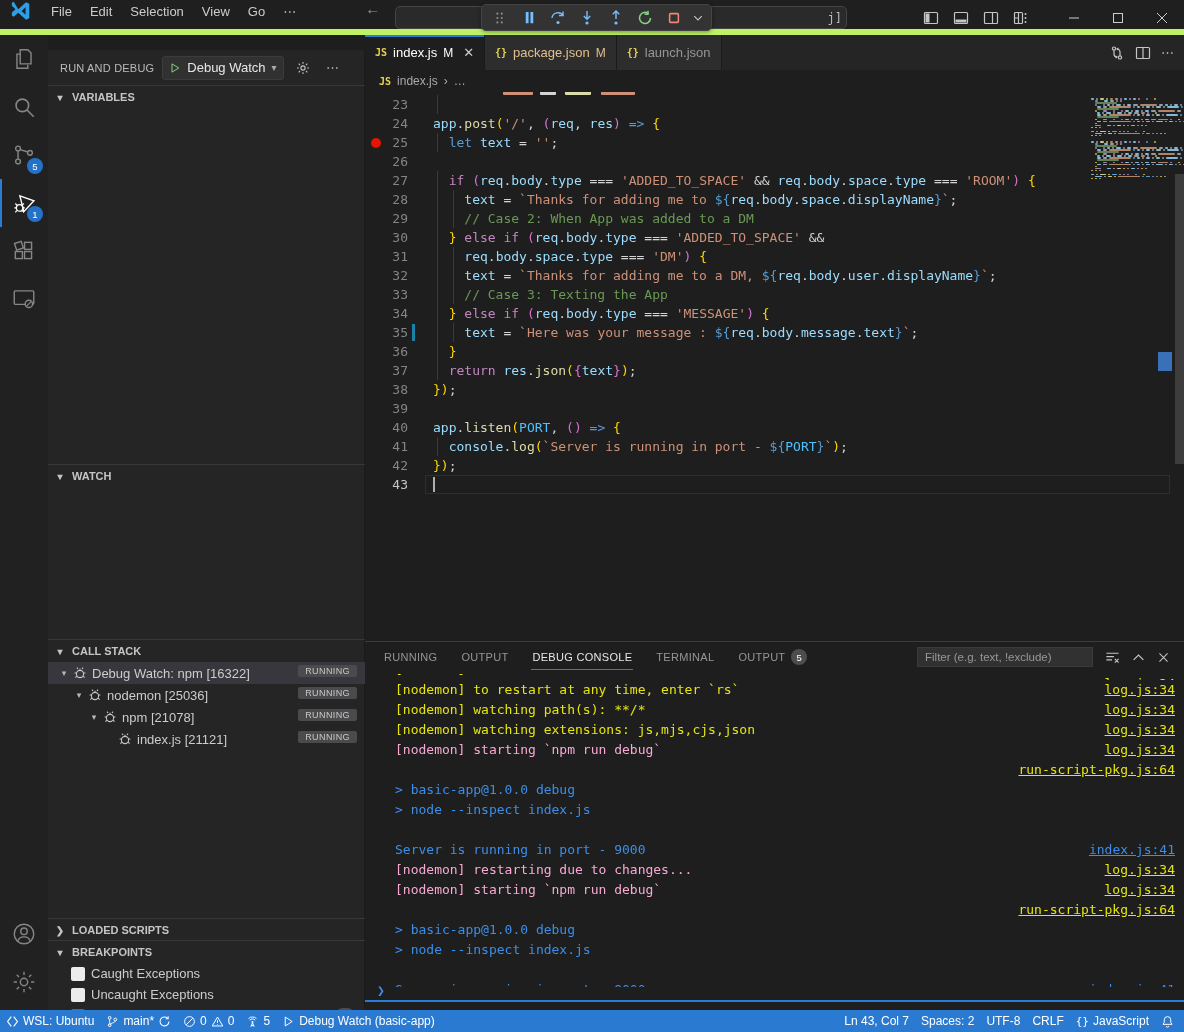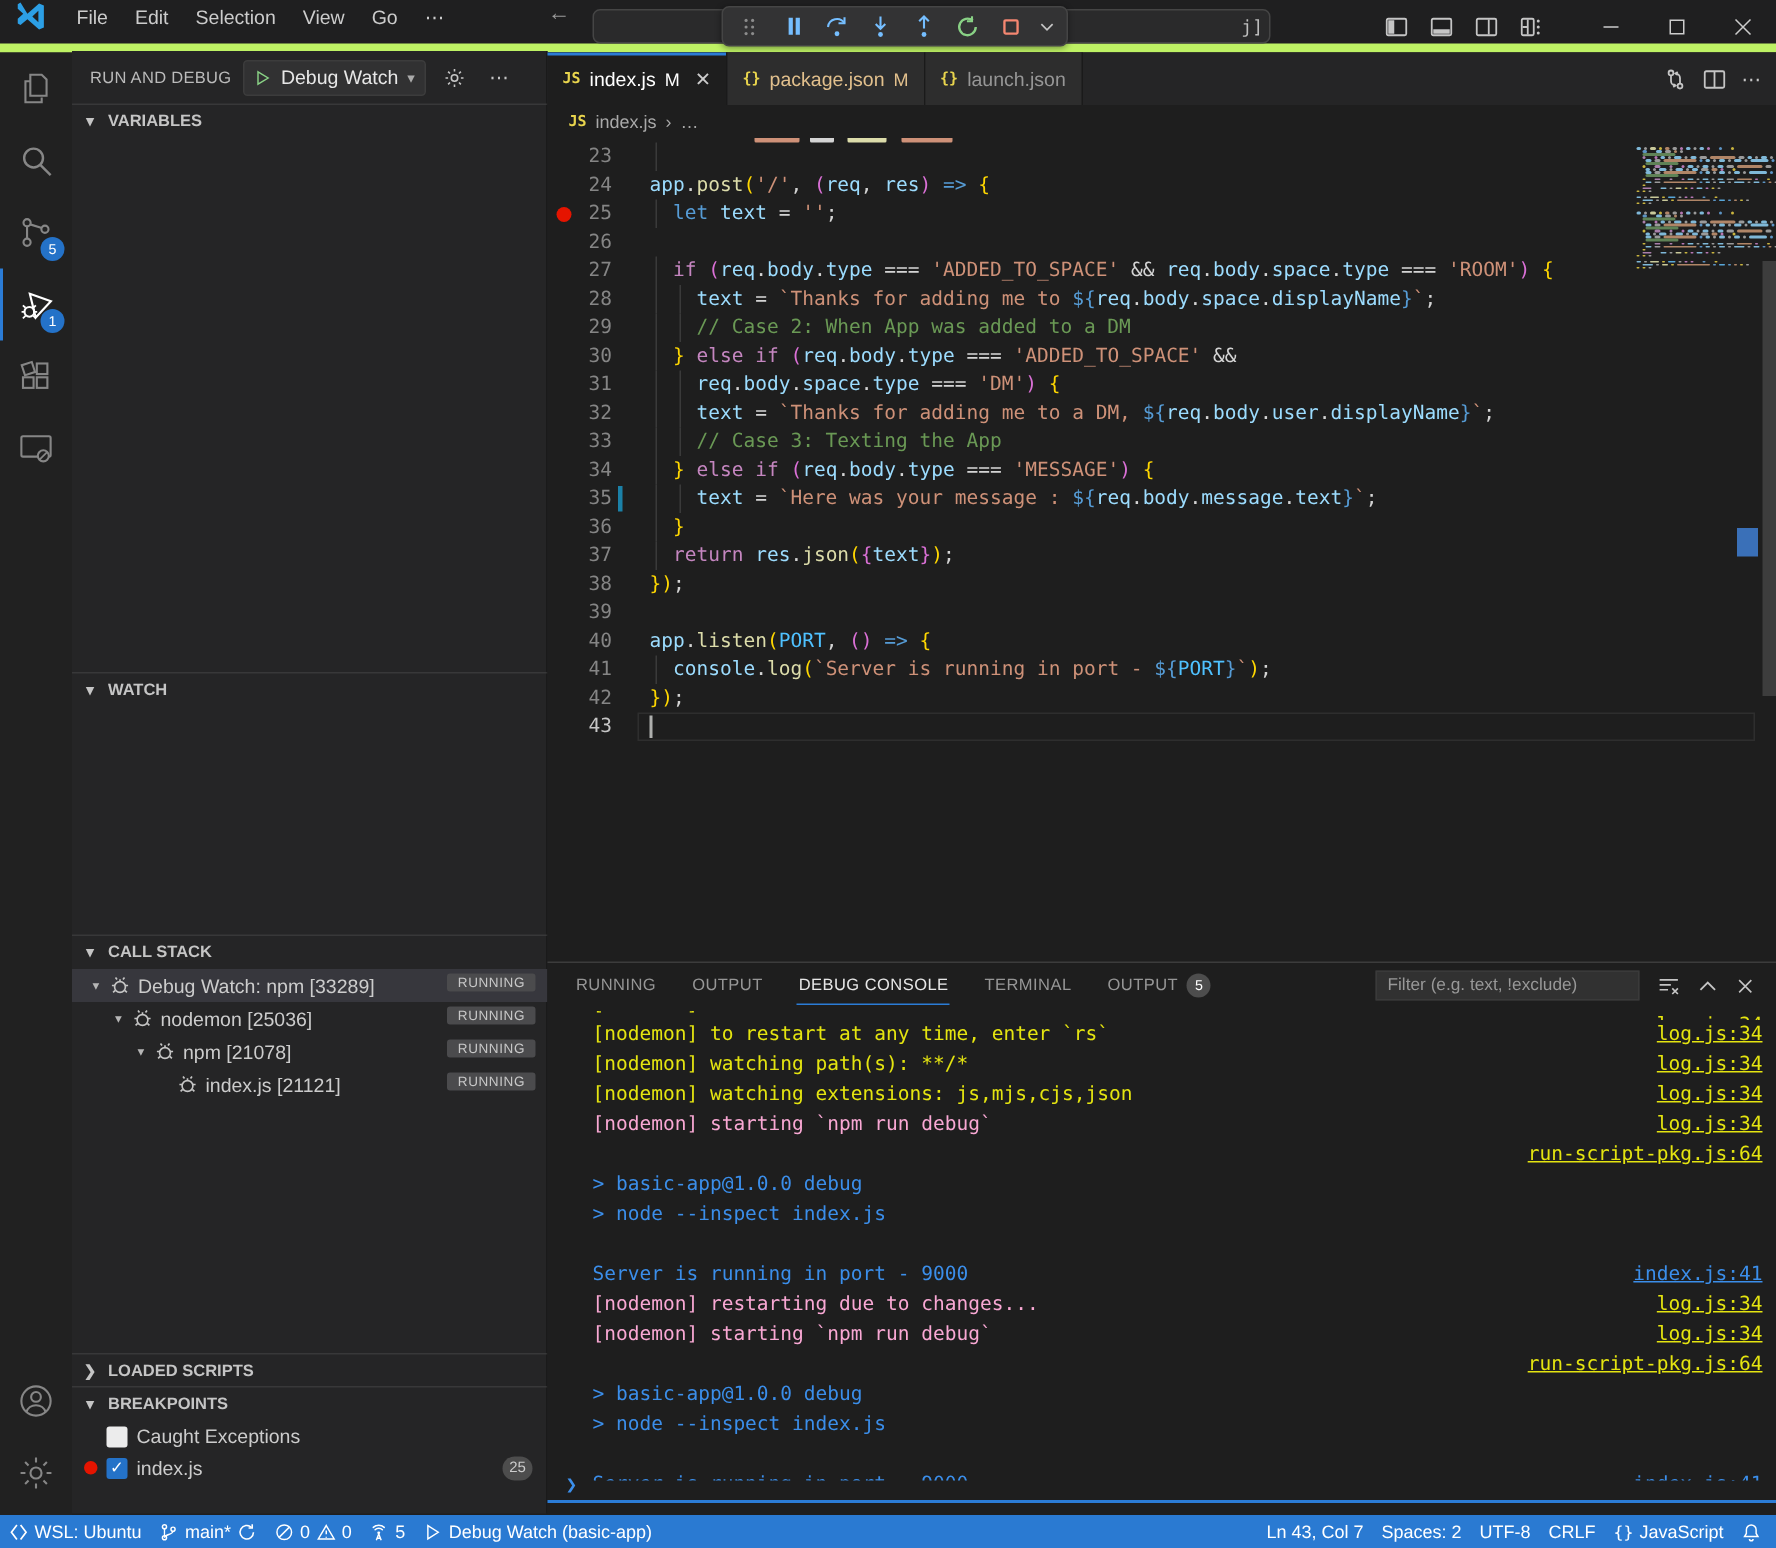--- a/index.html
+++ b/index.html
@@ -29,21 +29,21 @@
   
   .activitybar { position:absolute; left:0; top:35px; width:48px; height:975px; background:#212121; }
   .act-item { position:relative; width:48px; height:48px; display:flex; align-items:center; justify-content:center; color:#868686; }
   .act-item.active { color:#ffffff; border-left:2px solid #2b7cd6; }
   .act-item svg { width:26px; height:26px; }
   .act-badge { position:absolute; right:5px; bottom:5px; min-width:16px; height:16px; border-radius:9px;
     background:#2472c8; color:#fff; font-size:9.5px; display:flex; align-items:center; justify-content:center; padding:0 3px; }
   .act-bottom { position:absolute; bottom:4px; left:0; width:48px; }
 
   
-  .sidebar { position:absolute; left:48px; top:34px; width:317px; height:975px; background:#252526; border-right:1px solid #1a1a1a; }
+  .sidebar { position:absolute; left:48px; top:50px; width:317px; height:975px; background:#252526; border-right:1px solid #1a1a1a; }
   .side-toolbar { height:35px; display:flex; align-items:center; padding-left:12px; }
   .side-title { font-size:11px; color:#bbbbbb; letter-spacing:.2px; margin-right:8px; white-space:nowrap; }
   .cfg-dd { display:flex; align-items:center; height:24px; background:#313132; border:1px solid #3c3c3c;
     border-radius:3px; padding:0 6px; gap:6px; color:#e7e7e7; }
   .cfg-dd .chev { color:#aaa; font-size:10px; }
   .side-icon-btn { width:22px; height:22px; display:flex; align-items:center; justify-content:center; color:#c5c5c5; margin-left:8px; }
   .section { position:absolute; left:0; width:317px; border-top:1px solid rgba(128,128,128,.22); }
   .sec-head { height:22px; display:flex; align-items:center; gap:4px; padding-left:4px;
     font-size:11px; font-weight:bold; color:#c5c5c5; }
   .sec-chev { width:16px; text-align:center; color:#c5c5c5; font-size:10px; }
@@ -367,21 +367,21 @@
     </div>
     <div>
         <div class="cs-row selected" style="padding-left: 8px;">
           <span class="cs-chev">▾</span>
           <span class="cs-ico">
             <svg viewBox="0 0 16 16" fill="none" stroke="currentColor" stroke-width="1.1">
               <circle cx="8" cy="9" r="3.6"></circle>
               <path d="M8 5.4V3.8M6 4 5 2.6M10 4l1-1.4M4.4 8H2.6M11.6 8h1.8M4.8 11.2 3.4 12.6M11.2 11.2l1.4 1.4"></path>
             </svg>
           </span>
-          <span class="cs-label">Debug Watch: npm [33289]</span>
+          <span class="cs-label">Debug Watch: npm [16322]</span>
           <span class="run-badge">RUNNING</span>
         </div>
         <div class="cs-row" style="padding-left: 23px;">
           <span class="cs-chev">▾</span>
           <span class="cs-ico">
             <svg viewBox="0 0 16 16" fill="none" stroke="currentColor" stroke-width="1.1">
               <circle cx="8" cy="9" r="3.6"></circle>
               <path d="M8 5.4V3.8M6 4 5 2.6M10 4l1-1.4M4.4 8H2.6M11.6 8h1.8M4.8 11.2 3.4 12.6M11.2 11.2l1.4 1.4"></path>
             </svg>
           </span>
@@ -423,20 +423,25 @@
   <div class="section" style="top:890px; height:85px;">
     <div class="sec-head">
       <span class="sec-chev">▾</span>
       <span>BREAKPOINTS</span>
     </div>
     <div>
         <div class="bp-row">
           <span class="bp-dot none"></span>
           <span class="chk off"></span>
           <span>Caught Exceptions</span>
+        </div>
+        <div class="bp-row">
+          <span class="bp-dot none"></span>
+          <span class="chk off"></span>
+          <span>Uncaught Exceptions</span>
         </div>
         <div class="bp-row">
           <span class="bp-dot"></span>
           <span class="chk on">✓</span>
           <span>index.js</span>
           <span class="bp-badge">25</span>
         </div>
       </div>
   </div>
 </div>

